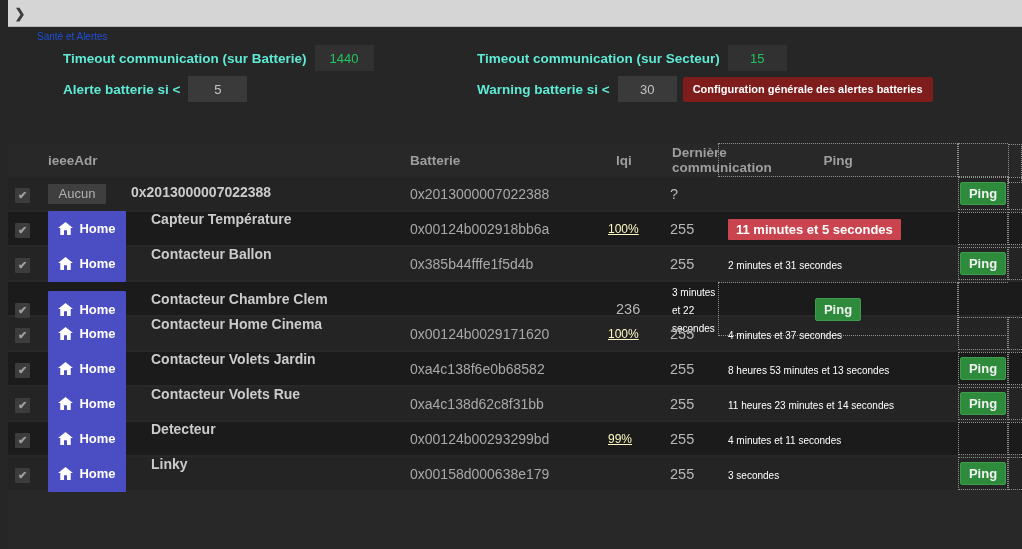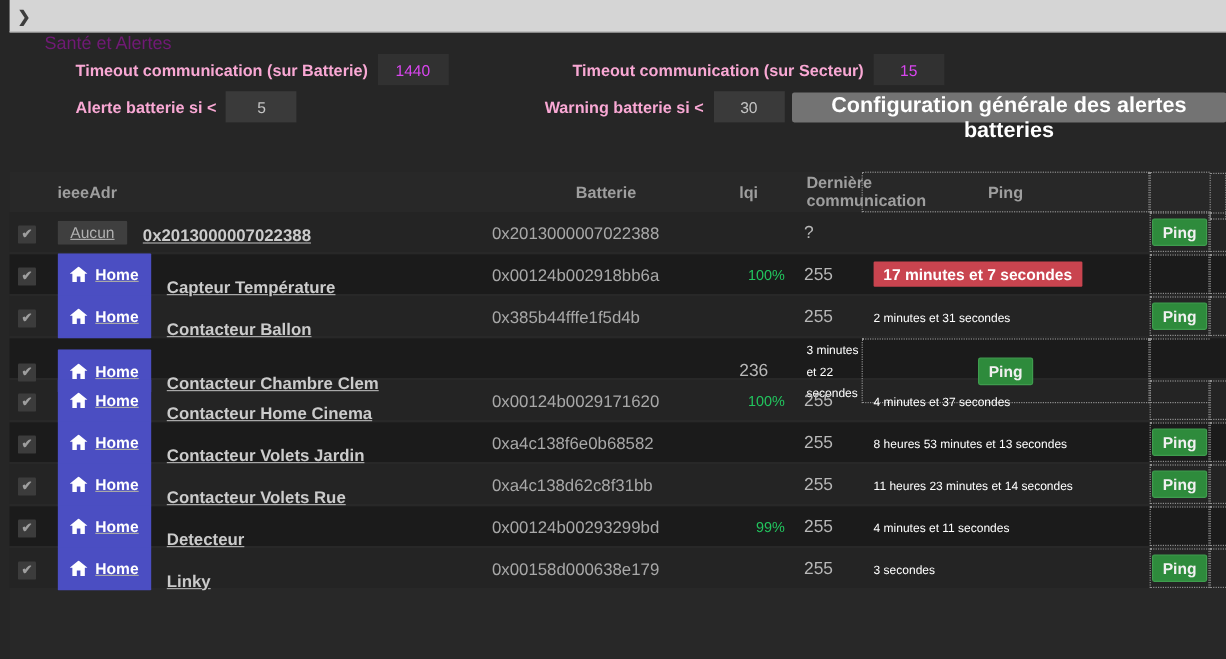--- a/index.html
+++ b/index.html
@@ -13,82 +13,82 @@
   
   .top-bar {
     height:27px; margin-left:8px; background:#d5d5d5;
     display:flex; align-items:center; gap:10px; padding-left:5px;
     border-bottom:1px solid #b5b5b5;
   }
   .top-bar .chev {
     color:#3d3d3d; font-size:13px; font-weight:bold; cursor:pointer;
     width:14px; text-align:center;
   }
-  .top-bar .title { color:#701a75; font-size:15px;margin-top:46px; }
+  .top-bar .title { color:#1d4ed8; font-size:10px;margin-top:46px; }
 
   
   .form-section { padding-top:17px; }
   .form-row { display:flex; align-items:center; height:28px; margin-bottom:3px; padding-left:63px; }
   .fgroup { display:flex; align-items:center; gap:8px; }
   .fgroup.left { width:414px; }
-  .flabel { color:#f9a8d4; font-weight:bold; font-size:13.5px; white-space:nowrap; }
+  .flabel { color:#5eead4; font-weight:bold; font-size:13.5px; white-space:nowrap; }
   .num-input {
     width:59px; height:26px; background:#3a3a3a; border:none; outline:none;
     color:#c4c4c4; font-size:13px; text-align:center;
     font-family:"Liberation Sans", sans-serif;
   }
-  .num-input.ro { background:#313131; color:#d946ef; }
+  .num-input.ro { background:#313131; color:#22c55e; }
   .btn-blue {
-    height:25px; background:#737373; color:#fff; border:none; cursor:pointer;
-    font-size:18px; font-weight:bold; padding:0 10px; border-radius:2px;
+    height:25px; background:#7f1d1d; color:#fff; border:none; cursor:pointer;
+    font-size:11px; font-weight:bold; padding:0 10px; border-radius:2px;
     font-family:"Liberation Sans", sans-serif; margin-left:-2px;
   }
 
   
   .panel {
     position:relative; margin:38px 0 0 8px; width:1014px; height:476px;
     background:#282828;
   }
   .edge-pre {
     position:absolute; top:1px; right:0; width:14px; height:39px;
     border:1px dotted #909090;
   }
   .grid-row {
     display:grid;
     grid-template-columns:40px 362px 198px 54px 56px 1fr 50px 14px;
     align-items:center;
   }
   .thead { height:34px; margin-top:40px; }
   .thead .hlabel { color:#9e9e9e; font-weight:bold; font-size:13.5px; }
-  .h-batt { text-align:center; padding-right:8px; }
+  .h-batt { text-align:left; padding-right:8px; }
   .h-lqi { padding-left:8px; }
   .h-comm { padding-left:10px; }
   .cell-pingbox { height:100%; border:1px dotted #8f8f8f; display:flex; align-items:center; justify-content:center; }
   .cell-edge { height:100%; border:1px dotted #8f8f8f; border-right:none; }
 
   .trow { height:33px; margin-bottom:2px; }
   .trow.odd  { background:#242424; }
   .trow.even { background:#1b1b1b; }
 
   .checkbox {
     width:15px; height:15px; margin-left:7px; background:#3c3c3c;
     color:#9e9e9e; font-size:11px; font-weight:bold; line-height:15px;
     text-align:center; cursor:pointer; display:inline-block; border-radius:1px;
   }
-  .cell-equip { display:flex; align-items:flex-end; gap:13px; overflow:hidden;text-decoration:underline; }
+  .cell-equip { display:flex; align-items:flex-start; gap:25px; overflow:hidden; }
   .badge {
     display:inline-flex; align-items:center; justify-content:center; gap:6px;
     height:36px; font-size:13px; border-radius:1px; white-space:nowrap;
   }
   .badge-home { background:#4b4ec2; color:#fff; font-weight:bold; width:78px; }
   .badge-none { background:#3f3f3f; color:#b0b0b0; width:58px; height:20px; }
   .badge .home-ico { width:15px; height:13px; display:inline-block; }
   .dev-name { color:#cbcbcb; font-weight:bold; font-size:14px; white-space:nowrap; }
   .cell-ieee { color:#a8a8a8; font-size:14px; }
-  .cell-batt { color:#22c55e; font-size:12px; text-align:right; padding-right:8px; }
+  .cell-batt { color:#fef9c3; font-size:12px; padding-right:8px;text-decoration:underline; }
   .cell-lqi  { color:#b8b8b8; font-size:14.5px; padding-left:8px; }
   .cell-comm { padding-left:10px; }
   .comm-text { color:#ffffff; font-size:10px; }
   .comm-text.comm-alert {
     background:#c9444f; color:#fff; font-weight:bold; font-size:13px;
     padding:3px 8px; border-radius:1px;
   }
   .btn-ping {
     background:#2e8b3c; border:1px solid #3f9c4e; color:#f0f0f0; cursor:pointer;
     font-weight:bold; font-size:13px; padding:3px 8px; border-radius:2px;
@@ -168,21 +168,21 @@
                 <path d="M8 0 L16 6.5 H13.6 V14 H9.6 V9 H6.4 V14 H2.4 V6.5 H0 Z" fill="#ffffff"></path>
               </svg>
         </span>
         <span>Home</span>
       </span>
       <span class="dev-name">Capteur Température</span>
     </span>
     <span class="cell-ieee">0x00124b002918bb6a</span>
     <span class="cell-batt">100%</span>
     <span class="cell-lqi">255</span>
-    <span class="cell-comm"><span class="comm-text comm-alert">17 minutes et 7 secondes</span></span>
+    <span class="cell-comm"><span class="comm-text comm-alert">11 minutes et 5 secondes</span></span>
     <span class="cell-pingbox">
       
     </span>
     <span class="cell-edge"></span>
   </div>
       <div class="grid-row trow odd">
     <span><span class="checkbox">✔</span></span>
     <span class="cell-equip">
       <span class="badge badge-home">
         <span class="home-ico">

